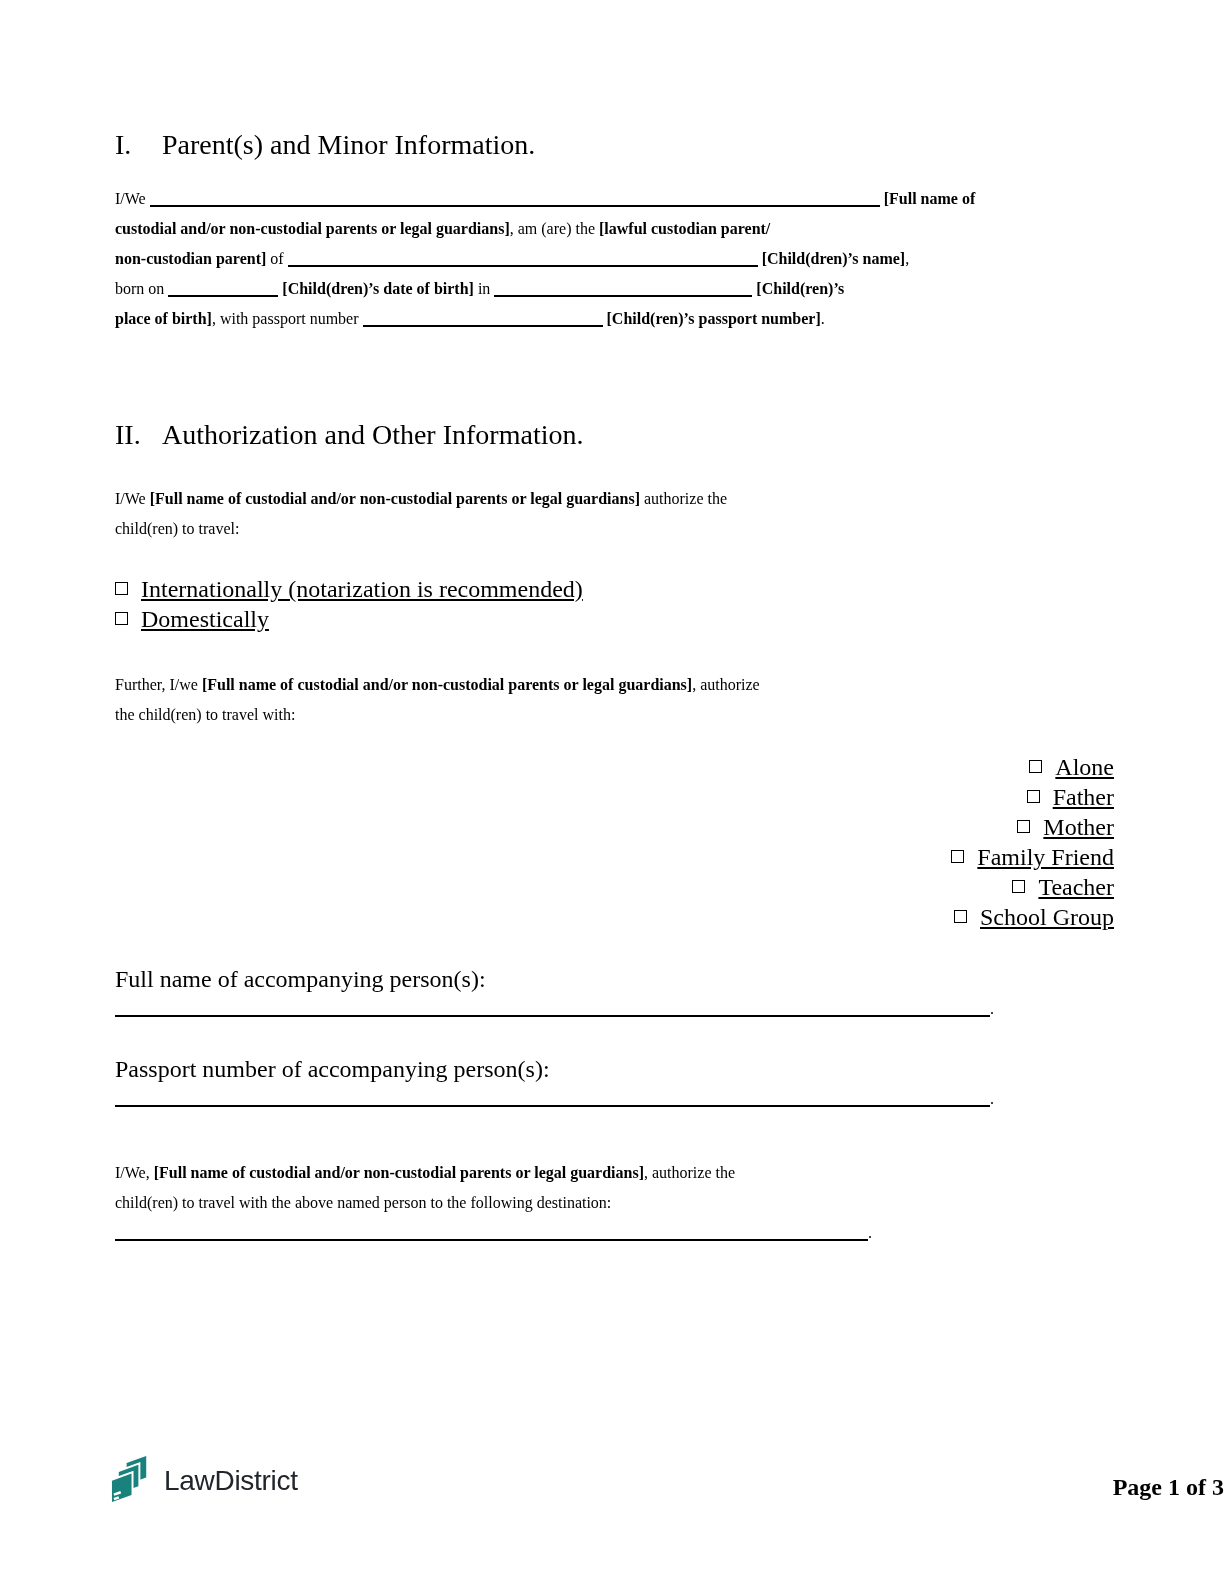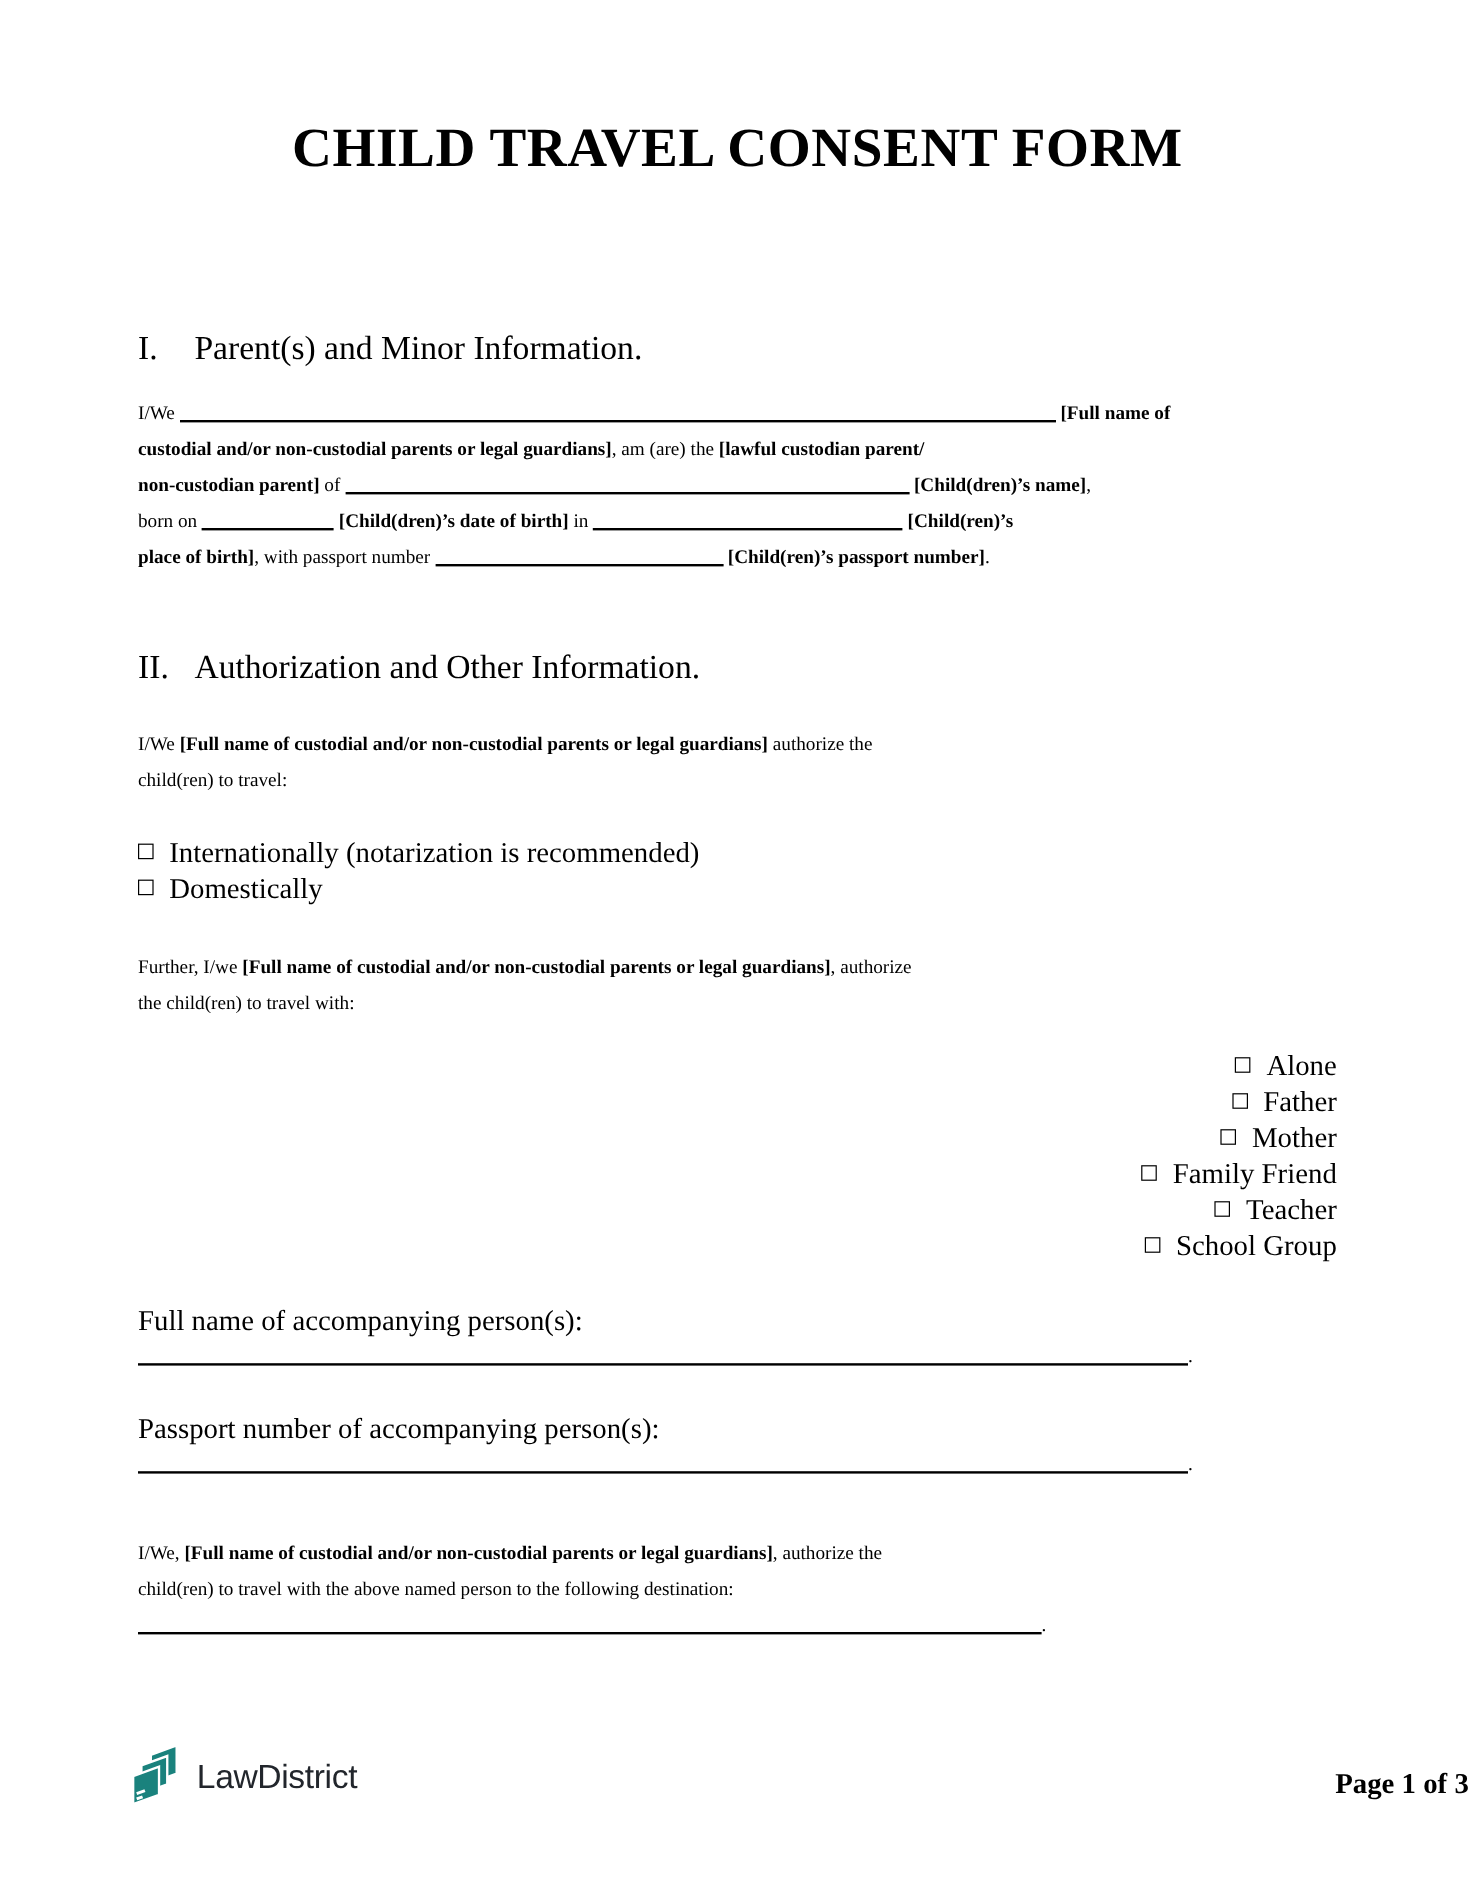--- a/index.html
+++ b/index.html
@@ -21,37 +21,37 @@
     text-align: center;
     letter-spacing: 0.5px;
     white-space: nowrap;
   }
   .heading {
     font-size: 28px; line-height: 34px;
     font-weight: normal;
     white-space: nowrap;
   }
   .h1 { margin-top: 128px; }
-  .h2 { margin-top: 60px; }
+  .h2 { margin-top: 84px; }
   .hnum { display: inline-block; min-width: 47px; }
   .para { font-size: 16px; }
   .p1 { margin-top: 22px; }
   .p2a { margin-top: 32px; }
   .p2b { margin-top: 36px; }
   .pC  { margin-top: 44px; }
   .blankline { margin-top: 0; }
   .tline { line-height: 30px; white-space: nowrap; }
   .b { font-weight: bold; }
   .blank {
     display: inline-block;
     height: 0;
     border-bottom: 2px solid #000;
     position: relative; top: 3px;
   }
-  .checks { margin-top: 30px; font-size: 24px; }
+  .checks { margin-top: 30px; font-size: 24px; text-decoration: underline; }
   .checksA { margin-top: 30px; }
   .checksB { margin-top: 22px; text-align: right; }
   .check-row { line-height: 30px; white-space: nowrap; }
   .cbox {
     display: inline-block;
     width: 13px; height: 13px;
     border: 1.5px solid #000;
     margin-right: 13px;
     vertical-align: 2px;
     background: #fff;
@@ -82,21 +82,20 @@
     position: absolute; left: 0; right: 0; top: 24px;
     text-align: right;
     font-size: 24px; line-height: 30px; font-weight: bold;
   }
 </style>
 </head>
 <body>
 
 <div class="page">
 
-  <h1 class="doc-title">CHILD TRAVEL CONSENT FORM</h1>
 
   <div class="heading h1">
     <span class="hnum">I.</span><span class="htxt">Parent(s) and Minor Information.</span>
   </div>
 
   <div class="para p1">
       <div class="tline"><span>I/We </span><span class="blank" style="width: 730px;"></span><span> </span><span class="b">[Full name of</span></div>
       <div class="tline"><span class="b">custodial and/or non-custodial parents or legal guardians]</span><span>, am (are) the </span><span class="b">[lawful custodian parent/</span></div>
       <div class="tline"><span class="b">non-custodian parent]</span><span> of </span><span class="blank" style="width: 470px;"></span><span> </span><span class="b">[Child(dren)’s name]</span><span>,</span></div>
       <div class="tline"><span>born on </span><span class="blank" style="width: 110px;"></span><span> </span><span class="b">[Child(dren)’s date of birth]</span><span> in </span><span class="blank" style="width: 258px;"></span><span> </span><span class="b">[Child(ren)’s</span></div>

